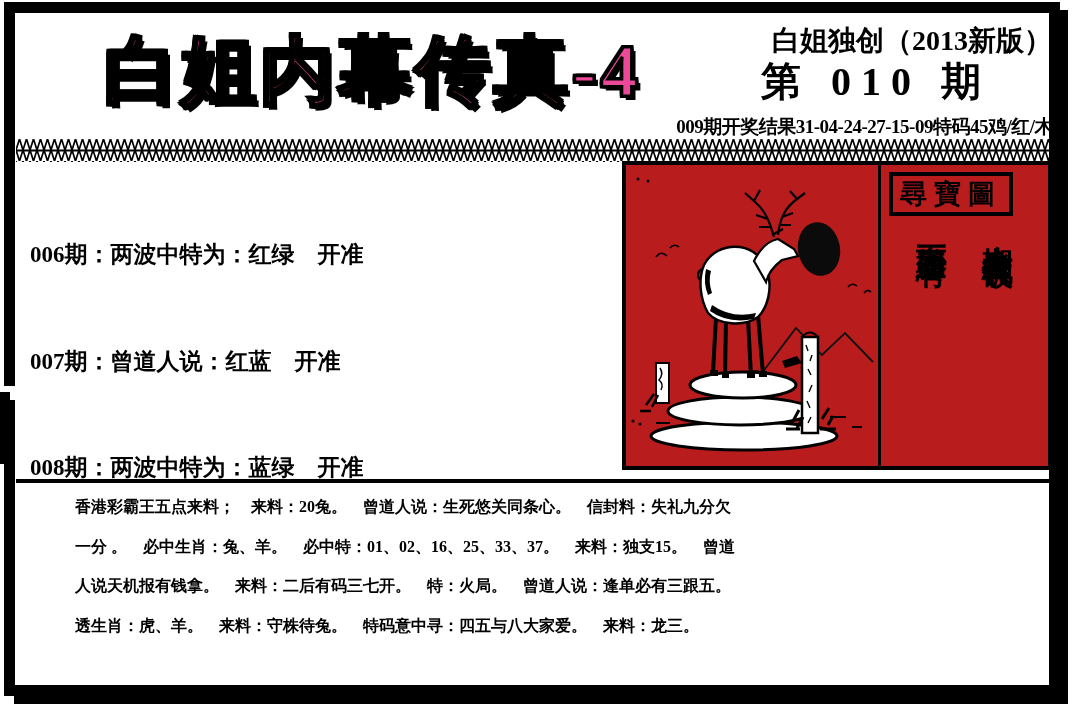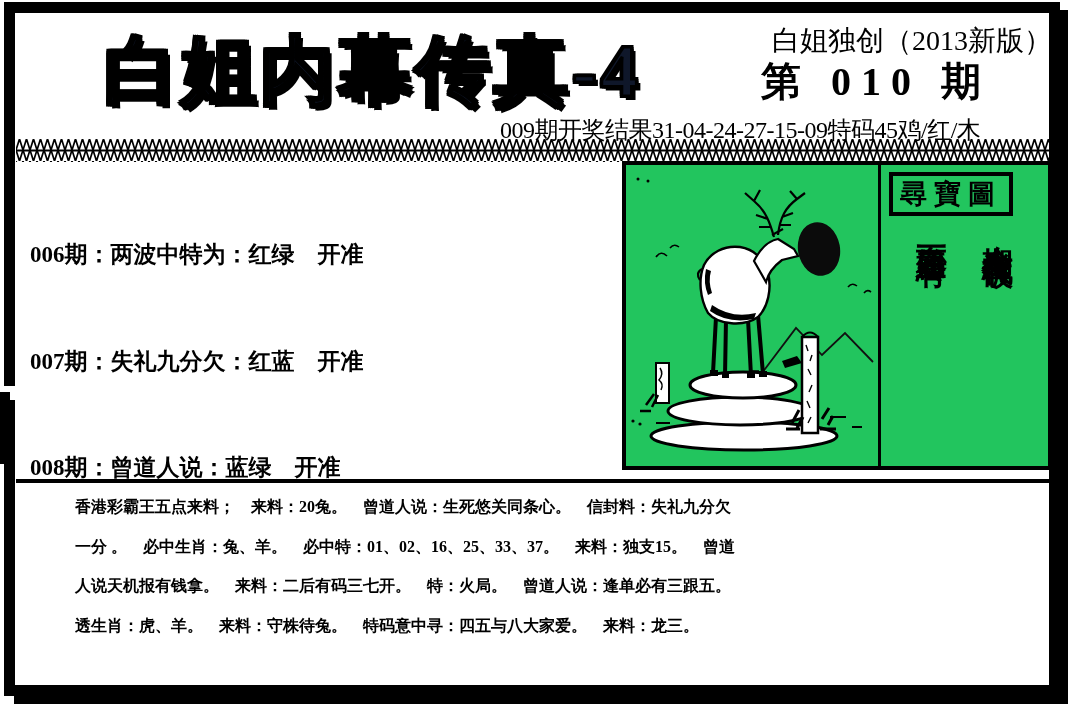--- a/index.html
+++ b/index.html
@@ -4,33 +4,33 @@
 <style>
   html,body{margin:0;padding:0;width:1080px;height:710px;background:#fff;overflow:hidden;}
   body{position:relative;font-family:"Liberation Serif","DejaVu Serif",serif;color:#000;}
   .abs{position:absolute;}
   
   .frame-shadow{left:14px;top:10px;width:1054px;height:694px;background:#000;}
   .frame{left:4px;top:2px;width:1056px;height:694px;border:11px solid #000;background:#fff;box-sizing:border-box;}
   .edge-nub{left:0;top:392px;width:10px;height:72px;background:#000;}
   .edge-notch{left:4px;top:386px;width:11px;height:14px;background:#fff;}
   
-  .masthead{left:104px;top:22px;font-size:74px;font-weight:bold;letter-spacing:4px;color:#0f172a;
+  .masthead{left:104px;top:22px;font-size:74px;font-weight:bold;letter-spacing:4px;color:#ec4899;
     -webkit-text-stroke:3px #000;
     text-shadow:-2px -2px 0 #000,2px -2px 0 #000,-2px 2px 0 #000,2px 2px 0 #000,
                 -2px 0 0 #000,2px 0 0 #000,0 -2px 0 #000,0 2px 0 #000,4px 4px 0 #000;
     white-space:nowrap;}
-  .edition{left:700px;top:22px;width:352px;text-align:right;font-size:28px;font-weight:normal;white-space:nowrap;}
+  .edition{left:700px;top:22px;width:352px;text-align:right;font-size:28px;font-weight:bold;white-space:nowrap;}
   .issue{left:700px;top:54px;width:352px;text-align:center;font-size:40px;font-weight:bold;letter-spacing:10px;white-space:nowrap;}
-  .prev-result{left:500px;top:114px;width:553px;font-size:24px;font-weight:normal;letter-spacing:-0.5px;white-space:nowrap;}
+  .prev-result{left:500px;top:114px;width:553px;text-align:right;font-size:19px;font-weight:bold;letter-spacing:-0.5px;white-space:nowrap;}
   .tearline{left:16px;top:139px;width:1048px;height:23px;}
   
   .records{left:30px;top:166px;width:580px;font-size:23px;font-weight:600;line-height:35.5px;white-space:pre;}
   
-  .tbox{left:622px;top:161px;width:430px;height:309px;border:4px solid #000;box-sizing:border-box;background:#22c55e;}
+  .tbox{left:622px;top:161px;width:430px;height:309px;border:4px solid #000;box-sizing:border-box;background:#b91c1c;}
   .tpic{left:0;top:0;width:252px;height:301px;}
   .tdivider{left:252px;top:0;width:3px;height:301px;background:#000;}
   .tright{left:255px;top:0;width:167px;height:301px;}
   .tlabel{position:absolute;left:8px;top:7px;border:4px solid #000;padding:0px 7px;font-size:27px;font-weight:bold;letter-spacing:7px;white-space:nowrap;}
   .tcols{position:absolute;left:0;top:56px;bottom:4px;width:100%;display:flex;flex-direction:row-reverse;justify-content:space-evenly;}
   .vcol{writing-mode:vertical-rl;text-orientation:upright;font-size:31px;font-weight:bold;letter-spacing:2px;line-height:1;}
   
   .rule{left:16px;top:479px;width:1048px;height:4px;background:#000;}
   .notes{left:28px;top:487px;width:1028px;font-size:16px;font-weight:600;line-height:39.5px;margin-left:47px;}
   .notes div{white-space:nowrap;}
@@ -59,22 +59,22 @@
       </pattern>
     </defs>
     <rect x="0" y="0" width="1048" height="11" fill="url(#zig)"></rect>
     <rect x="0" y="10.5" width="1048" height="2" fill="#000"></rect>
     <rect x="0" y="12" width="1048" height="11" fill="url(#zag)"></rect>
   </svg>
 </div>
 
 <div class="abs records">
   <div>006期：两波中特为：红绿　开准</div>
-  <div>007期：失礼九分欠：红蓝　开准</div>
-  <div>008期：曾道人说：蓝绿　开准</div>
+  <div>007期：曾道人说：红蓝　开准</div>
+  <div>008期：两波中特为：蓝绿　开准</div>
   
   
   
   
 </div>
 
 <div class="abs tbox">
   <div class="abs tpic">
     <svg viewBox="0 0 252 301" width="252" height="301">
 

